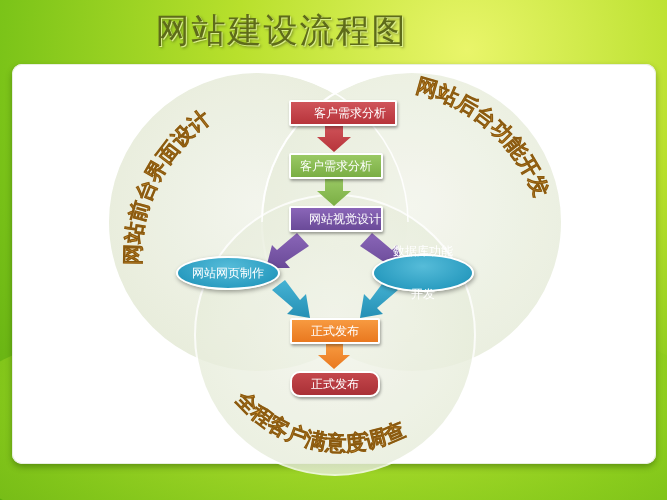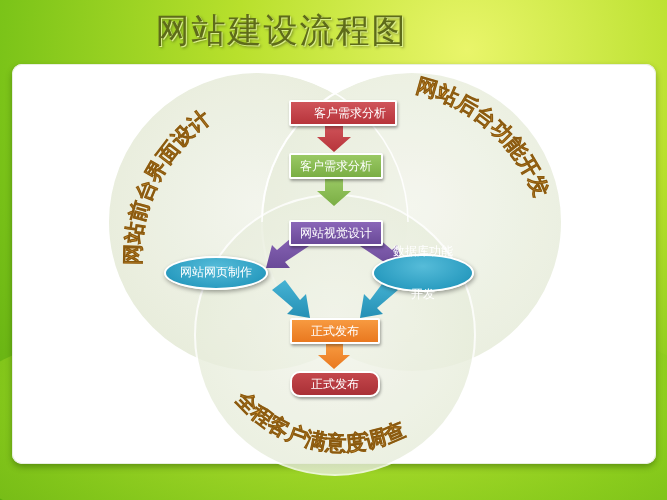--- a/index.html
+++ b/index.html
@@ -94,23 +94,23 @@
   <polygon points="325,178 343,178 343,191 351,191 334,206 317,191 325,191" fill="url(#gGreen)"></polygon>
   <polygon points="297,233 309,246 285,262 290,268 266,268 272,245 277,250" fill="url(#gPurple)"></polygon>
   <polygon points="372,233 360,246 384,262 379,268 403,268 397,245 392,250" fill="url(#gPurple)"></polygon>
   <polygon points="272,290 285,280 300,300 306,294 310,318 287,314 293,308" fill="url(#gBlue)"></polygon>
   <polygon points="398,290 385,280 370,300 364,294 360,318 383,314 377,308" fill="url(#gBlue)"></polygon>
   <polygon points="326,344 343,344 343,355 350,355 334,369 318,355 326,355" fill="url(#gOrange)"></polygon>
 </svg>
 
 <div class="box" style="left:289px; top:100px; width:90px; background:linear-gradient(#d0545a,#b7343b);padding-left:14px;">客户需求分析</div>
 <div class="box" style="left:289px; top:153px; width:90px; background:linear-gradient(#9ac964,#7aae44);">客户需求分析</div>
-<div class="box" style="left:289px; top:220px; width:90px; background:linear-gradient(#8a66b8,#6a4a98);">网站视觉设计</div>
+<div class="box" style="left:289px; top:206px; width:90px; background:linear-gradient(#8a66b8,#6a4a98);text-align:right;">网站视觉设计</div>
 
-<div class="ellipse" style="left:164px; top:256px; width:100px; height:30px;font-family:Liberation Mono, monospace;">
+<div class="ellipse" style="left:176px; top:256px; width:100px; height:30px;">
   <span>网站网页制作</span>
 </div>
 <div class="ellipse" style="left:372px; top:254px; width:98px; height:34px; flex-direction:column;gap:28px;">
   <span>数据库功能</span>
   <span>开发</span>
 </div>
 
 <div class="box" style="left:290px; top:318px; width:86px; background:linear-gradient(#f79a40,#e9781f);">正式发布</div>
 <div class="box" style="left:290px; top:371px; width:86px; background:linear-gradient(#c4474c,#a93036);border-radius:10px;">正式发布</div>
 

